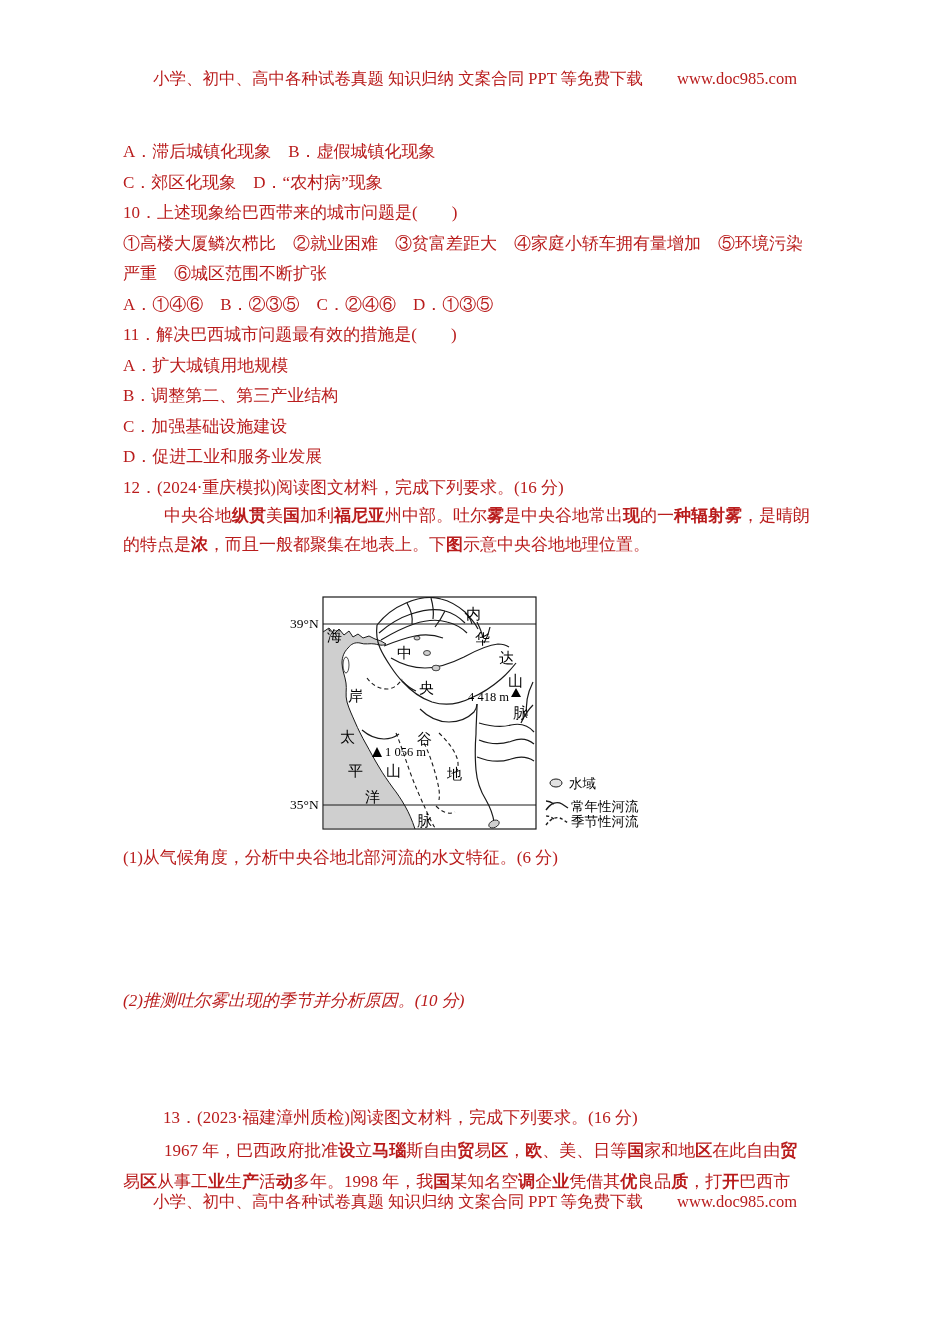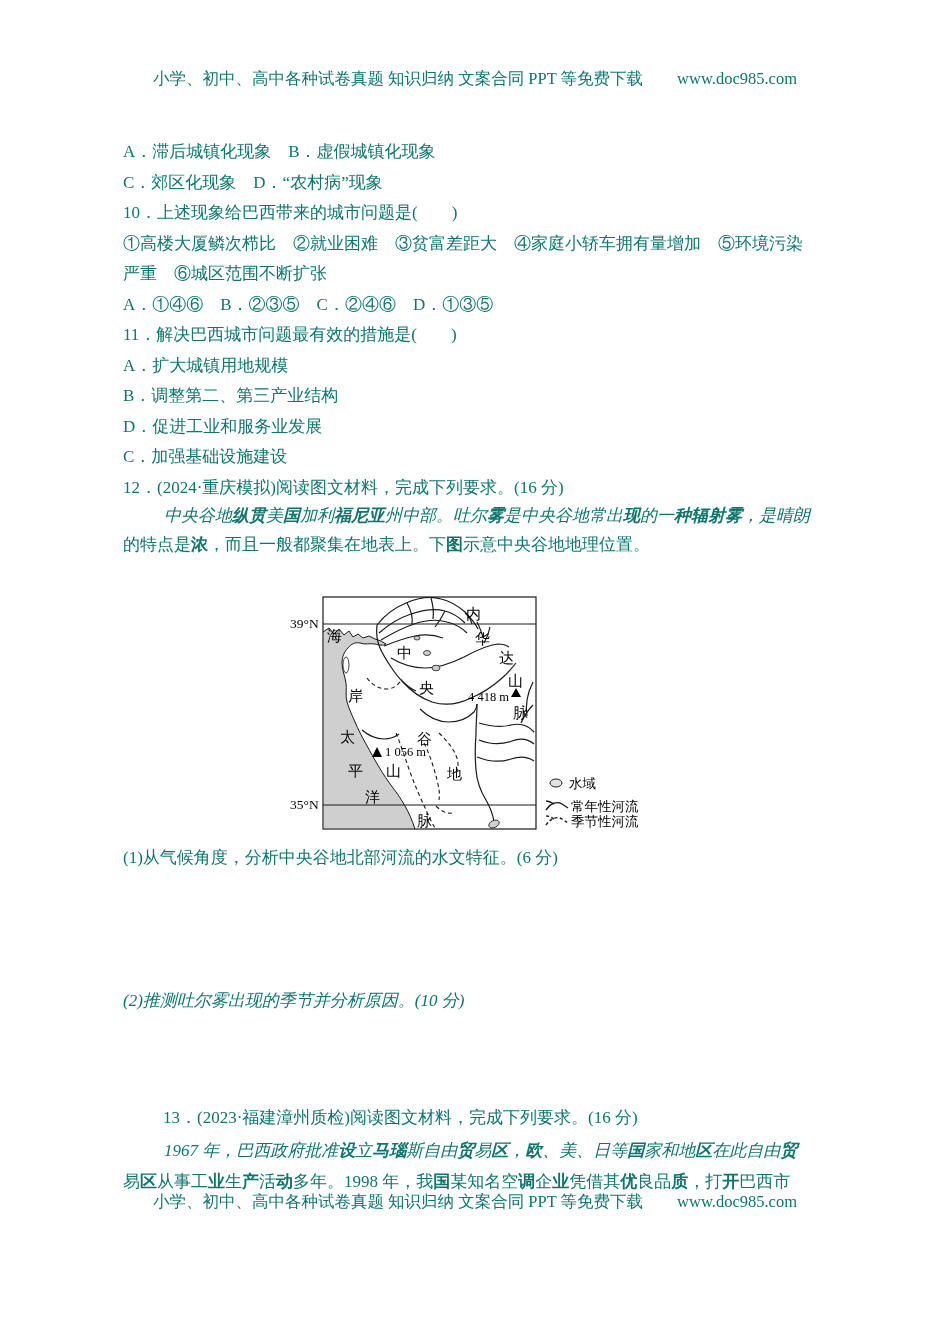--- a/index.html
+++ b/index.html
@@ -1,24 +1,24 @@
 <!DOCTYPE html>
 <html><head>
 <meta charset="utf-8">
 <style>
   html,body{margin:0;padding:0;background:#ffffff;}
   .page{position:relative;width:950px;height:1344px;background:#fff;overflow:hidden;
-        font-family:"Liberation Serif","DejaVu Serif",serif;color:#0f766e;}
+        font-family:"Liberation Serif","DejaVu Serif",serif;color:#b91c1c;}
   .centerline{position:absolute;left:0;width:950px;text-align:center;
               font-size:16.5px;line-height:24px;white-space:nowrap;}
   .url{margin-left:34px;}
   .lines{position:absolute;left:123px;width:694px;font-size:17px;}
   .ln{line-height:30.5px;white-space:nowrap;}
   .ln29{line-height:29px;white-space:nowrap;}
-  .indent{text-indent:41px;font-style:italic;}
+  .indent{text-indent:41px;}
   .oneline{position:absolute;left:123px;width:694px;font-size:17px;line-height:24px;white-space:nowrap;}
   b{font-family:"Liberation Sans","DejaVu Sans",sans-serif;font-weight:600;}
   .mapwrap{position:absolute;left:284px;top:592px;width:370px;height:252px;}
   svg text{font-family:"Liberation Serif","DejaVu Serif",serif;}
   .cjk{font-size:15px;}
   .latlab{font-size:13.5px;}
   .pklab{font-size:12.5px;}
   .leg{font-size:13.5px;}
 </style>
 </head>
@@ -33,22 +33,22 @@
   <div class="lines" style="top:137px;">
     <div class="ln">A．滞后城镇化现象　B．虚假城镇化现象</div>
     <div class="ln">C．郊区化现象　D．“农村病”现象</div>
     <div class="ln">10．上述现象给巴西带来的城市问题是(　　)</div>
     <div class="ln">①高楼大厦鳞次栉比　②就业困难　③贫富差距大　④家庭小轿车拥有量增加　⑤环境污染</div>
     <div class="ln">严重　⑥城区范围不断扩张</div>
     <div class="ln">A．①④⑥　B．②③⑤　C．②④⑥　D．①③⑤</div>
     <div class="ln">11．解决巴西城市问题最有效的措施是(　　)</div>
     <div class="ln">A．扩大城镇用地规模</div>
     <div class="ln">B．调整第二、第三产业结构</div>
+    <div class="ln">C．加强基础设施建设</div>
     <div class="ln">D．促进工业和服务业发展</div>
-    <div class="ln">C．加强基础设施建设</div>
     <div class="ln">12．(2024·重庆模拟)阅读图文材料，完成下列要求。(16 分)</div>
   </div>
 
   <div class="lines" style="top:501px;">
     <div class="ln29 indent">中央谷地<b>纵</b><b>贯</b>美<b>国</b>加利<b>福</b><b>尼</b><b>亚</b>州中部。吐尔<b>雾</b>是中央谷地常出<b>现</b>的一<b>种</b><b>辐</b><b>射</b><b>雾</b>，是晴朗</div>
     <div class="ln29">的特点是<b>浓</b>，而且一般都聚集在地表上。下<b>图</b>示意中央谷地地理位置。</div>
   </div>
 
   <div class="mapwrap">
     <svg width="370" height="252" viewBox="0 0 370 252">

